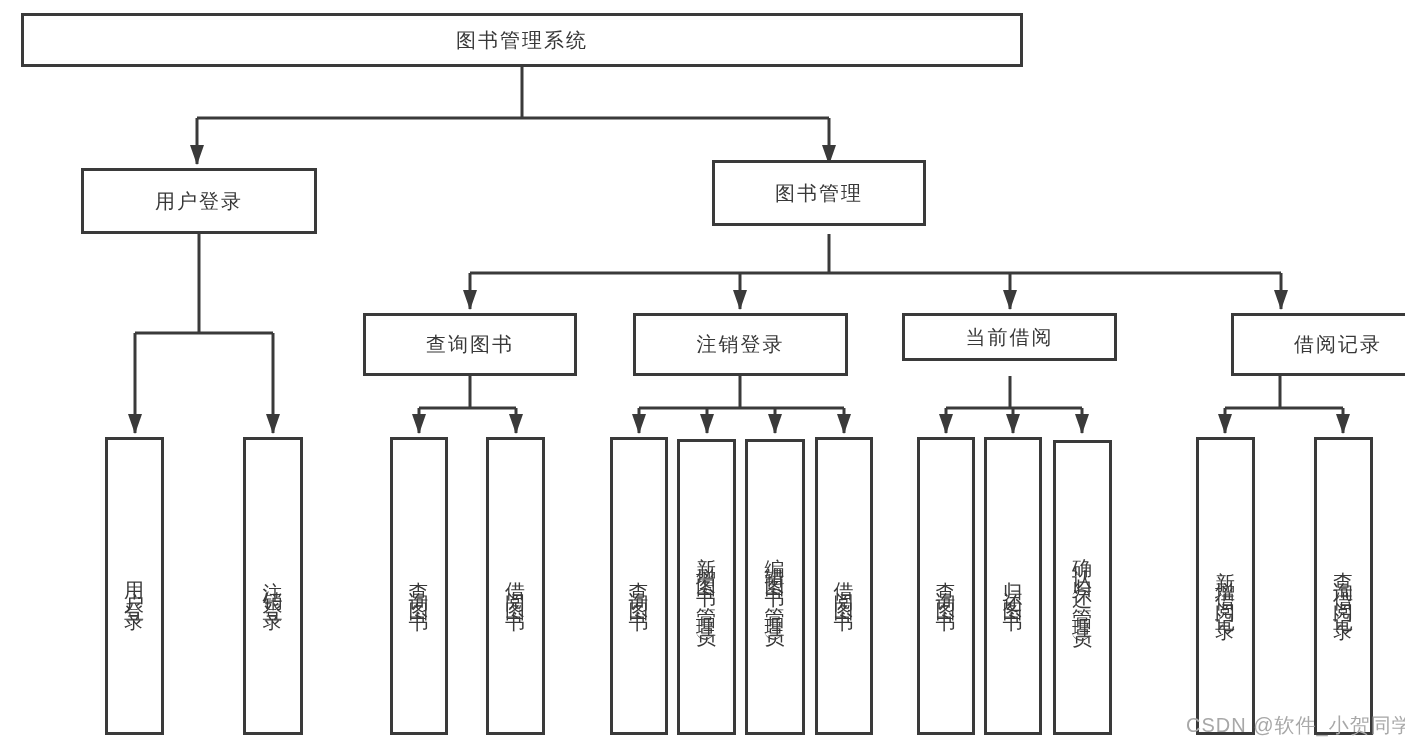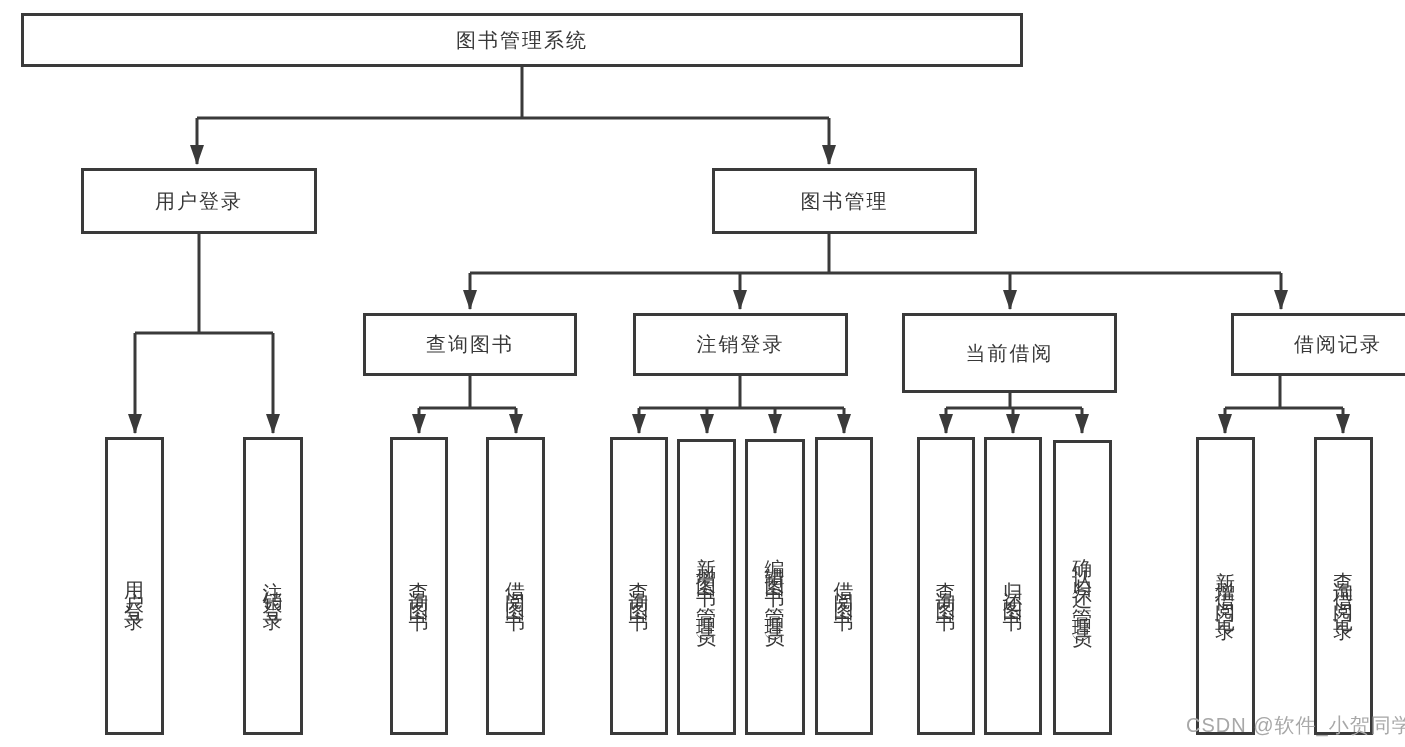--- a/index.html
+++ b/index.html
@@ -92,31 +92,31 @@
     </g>
   </svg>
 
   <div class="box h" style="left:21px;top:13px;width:1002px;height:54px">
     <span class="lbl">图书管理系统</span>
   </div>
 
   <div class="box h" style="left:81px;top:168px;width:236px;height:66px">
     <span class="lbl">用户登录</span>
   </div>
-  <div class="box h" style="left:712px;top:168px;width:265px;height:66px">
+  <div class="box h" style="left:712px;top:160px;width:214px;height:66px">
     <span class="lbl">图书管理</span>
   </div>
 
   <div class="box h" style="left:363px;top:313px;width:214px;height:63px">
     <span class="lbl">查询图书</span>
   </div>
   <div class="box h" style="left:633px;top:313px;width:215px;height:63px">
     <span class="lbl">注销登录</span>
   </div>
-  <div class="box h" style="left:902px;top:313px;width:215px;height:80px">
+  <div class="box h" style="left:902px;top:313px;width:215px;height:48px">
     <span class="lbl">当前借阅</span>
   </div>
   <div class="box h" style="left:1231px;top:313px;width:214px;height:63px">
     <span class="lbl">借阅记录</span>
   </div>
 
   <div class="box v" style="left:105px;top:437px;width:59px;height:298px">
     <span class="lbl">用户登录</span>
   </div>
   <div class="box v" style="left:243px;top:437px;width:60px;height:298px">

